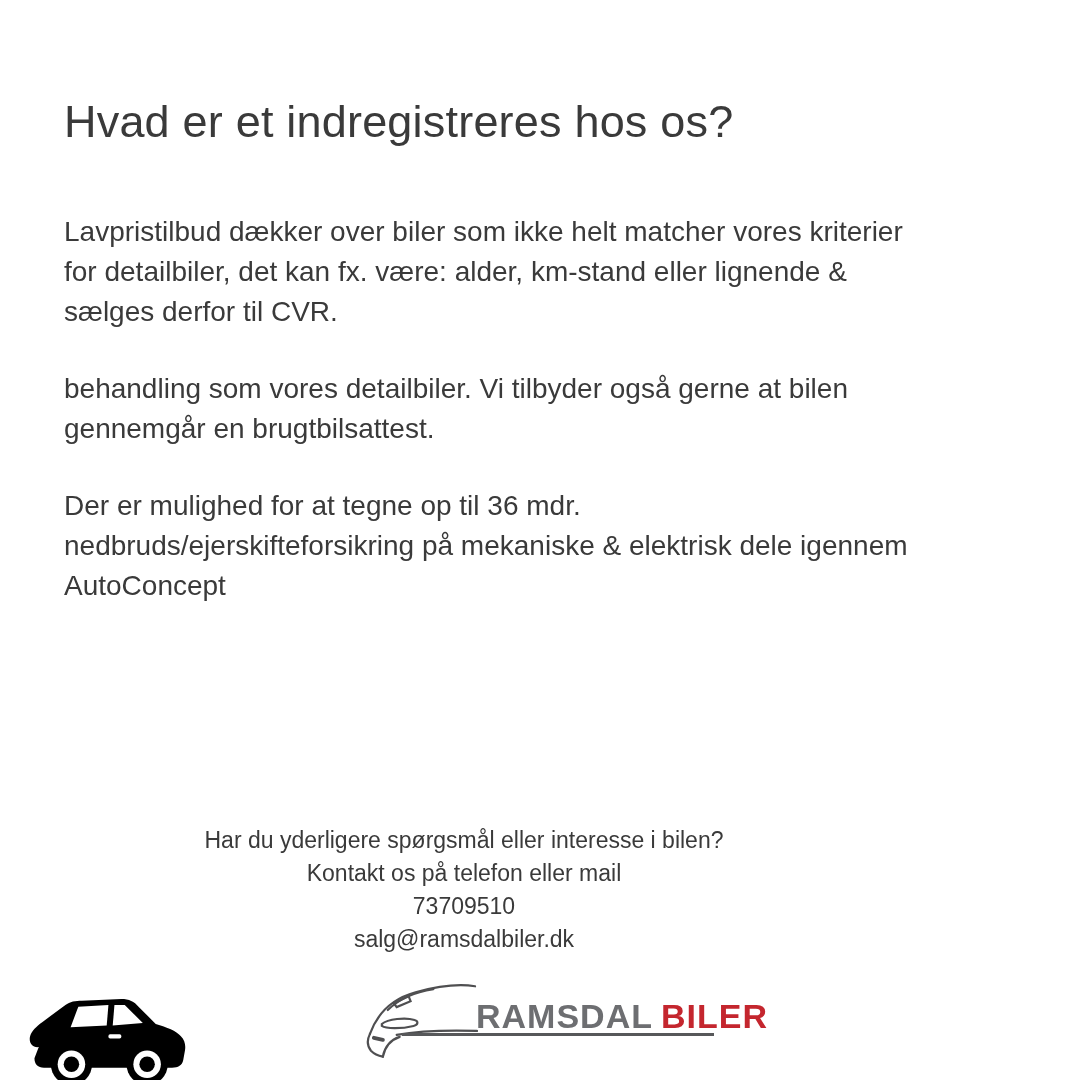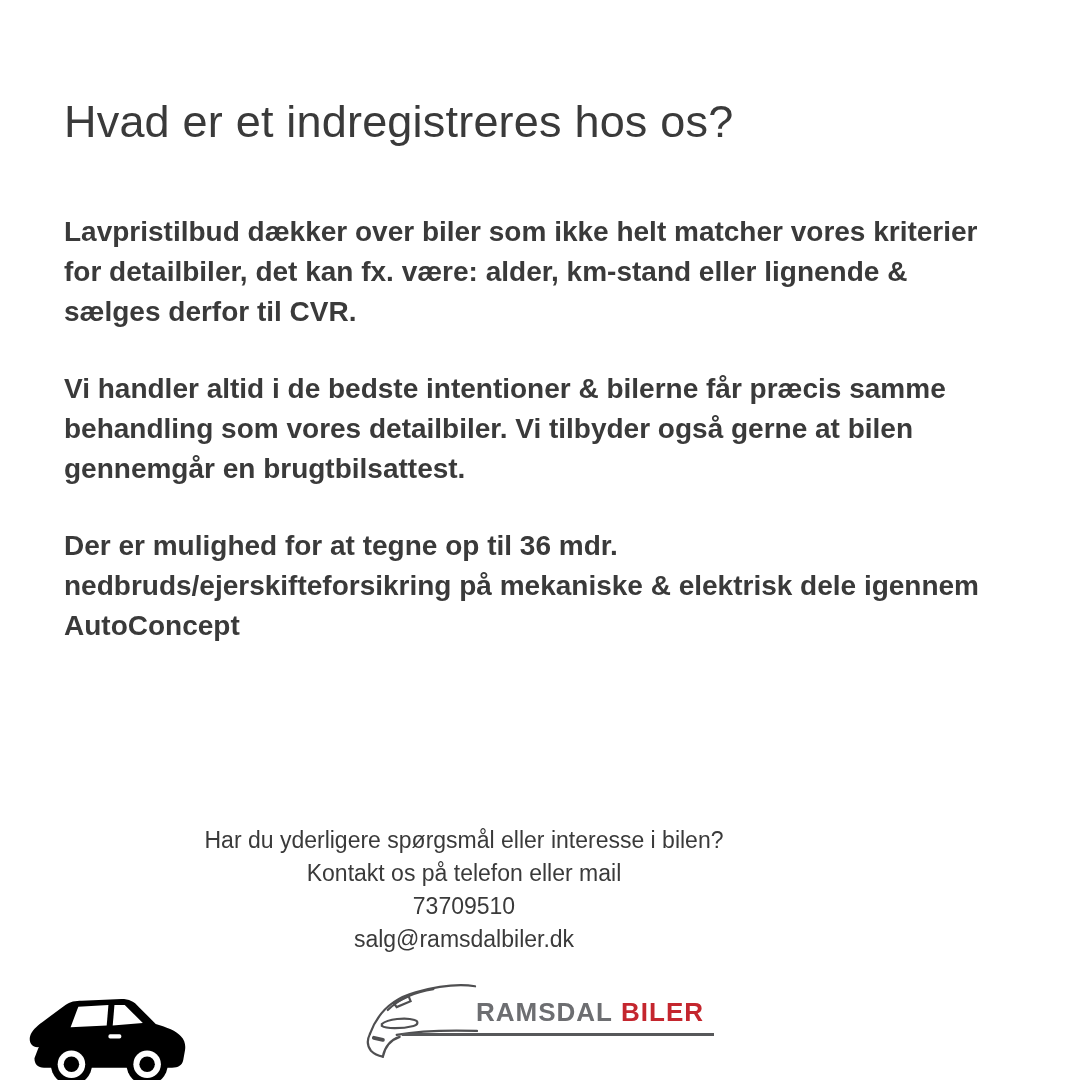--- a/index.html
+++ b/index.html
@@ -13,56 +13,55 @@
   body{font-family:"Liberation Sans","DejaVu Sans",sans-serif;color:var(--text-color);position:relative;}
 
   .page-title{
     position:absolute;left:64px;top:96px;
     font-size:45px;font-weight:400;letter-spacing:0.2px;
     color:var(--text-color);
   }
 
   .body-copy{position:absolute;left:64px;top:212px;width:960px;}
   .para{margin-bottom:37px;}
-  .para-line{font-size:28px;line-height:40px;font-weight:700;color:var(--text-color);}
+  .para-line{font-size:28px;line-height:40px;font-weight:400;color:var(--text-color);}
 
   .contact-block{
     position:absolute;left:0;top:824px;width:928px;text-align:center;
   }
   .contact-line{font-size:23px;line-height:33px;color:var(--text-color);}
 
   .car-icon-wrap{position:absolute;left:25px;top:992px;width:172px;height:93px;}
   .car-icon-wrap svg{display:block;width:100%;height:100%;}
 
   .logo{position:absolute;left:364px;top:976px;width:350px;height:90px;}
   .logo-sketch{position:absolute;left:0;top:0;width:114px;height:88px;}
   .logo-text{
     position:absolute;left:112px;top:21px;white-space:nowrap;
-    font-size:26px;font-weight:700;letter-spacing:1px;
+    font-size:34px;font-weight:700;letter-spacing:1px;
   }
   .logo-text .brand-gray{color:var(--logo-gray);}
   .logo-text .brand-red{color:var(--logo-red);margin-left:8px;}
   .logo-underline{
     position:absolute;left:38px;top:57px;right:0;height:3px;
     background:#57585a;
   }
 </style>
 </head>
 <body>
 
 <h1 class="page-title">Hvad er et indregistreres hos os?</h1>
 
 <div class="body-copy">
   <div class="para">
     <div class="para-line">Lavpristilbud dækker over biler som ikke helt matcher vores kriterier</div>
     <div class="para-line">for detailbiler, det kan fx. være: alder, km-stand eller lignende &amp;</div>
     <div class="para-line">sælges derfor til CVR.</div>
   </div>
   <div class="para">
-    <div class="para-line">Vi handler altid i de bedste intentioner &amp; bilerne får præcis samme</div>
     <div class="para-line">behandling som vores detailbiler. Vi tilbyder også gerne at bilen</div>
     <div class="para-line">gennemgår en brugtbilsattest.</div>
   </div>
   <div class="para">
     <div class="para-line">Der er mulighed for at tegne op til 36 mdr.</div>
     <div class="para-line">nedbruds/ejerskifteforsikring på mekaniske &amp; elektrisk dele igennem</div>
     <div class="para-line">AutoConcept</div>
   </div>
 </div>
 

